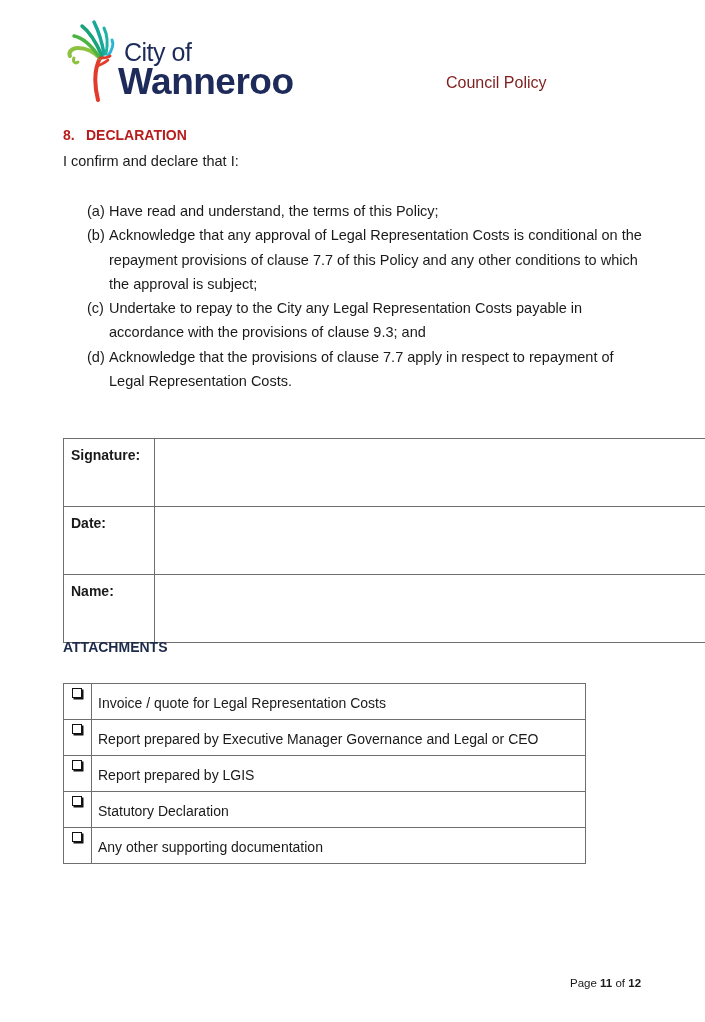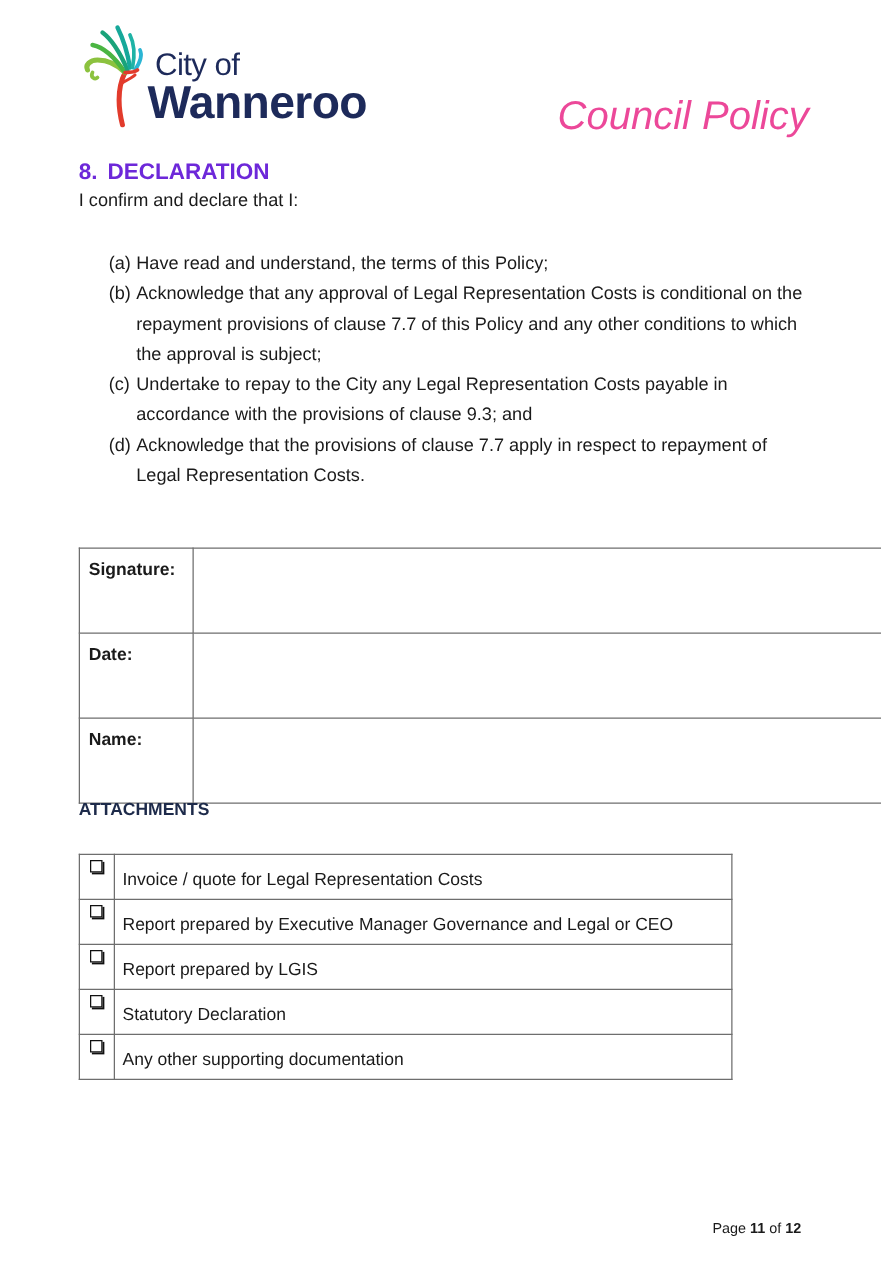--- a/index.html
+++ b/index.html
@@ -2,22 +2,22 @@
 <html><head>
 <meta charset="utf-8">
 <style>
   html, body { margin: 0; padding: 0; background: #ffffff; }
   body { width: 705px; height: 1022px; position: relative; overflow: hidden;
          font-family: "Liberation Sans", sans-serif; color: #1a1a1a; }
   .logo { position: absolute; left: 64px; top: 18px; width: 230px; height: 84px; }
   .logo svg { position: absolute; left: 0; top: 0; }
   .logo-cityof { position: absolute; left: 60px; top: 20px; font-size: 25px; color: #1d2a5a; letter-spacing: -0.5px; }
   .logo-wanneroo { position: absolute; left: 54px; top: 43px; font-size: 37px; font-weight: bold; color: #1d2a5a; letter-spacing: -0.5px; }
-  .doc-type { position: absolute; left: 446px; top: 74px; font-size: 32px; color: #ec4899; font-style: italic; }
-  .section-heading { position: absolute; left: 63px; top: 127px; font-size: 18px; font-weight: bold; color: #6d28d9; }
+  .doc-type { position: absolute; left: 446px; top: 74px; font-size: 16px; color: #7f1d1d; }
+  .section-heading { position: absolute; left: 63px; top: 127px; font-size: 14px; font-weight: bold; color: #b91c1c; }
   .section-heading .num { display: inline-block; width: 23px; }
   .intro { position: absolute; left: 63px; top: 153px; font-size: 14.5px; }
   .clauses { position: absolute; left: 87px; top: 199px; width: 560px; font-size: 14.5px; line-height: 24.3px; }
   .clause { display: flex; margin-bottom: 0; }
   .clause .lbl { width: 22px; flex: none; }
   .clause .txt { flex: 1; }
   table.sig { position: absolute; left: 63px; top: 438px; width: 655px; border-collapse: collapse; }
   table.sig td { border: 1px solid #6e6e6e; height: 59px; vertical-align: top; padding: 0; }
   table.sig td.lab { width: 83px; padding: 8px 0 0 7px; font-size: 14px; font-weight: bold; }
   .att-heading { position: absolute; left: 63px; top: 639px; font-size: 14px; font-weight: bold; color: #1d2a4a; }

